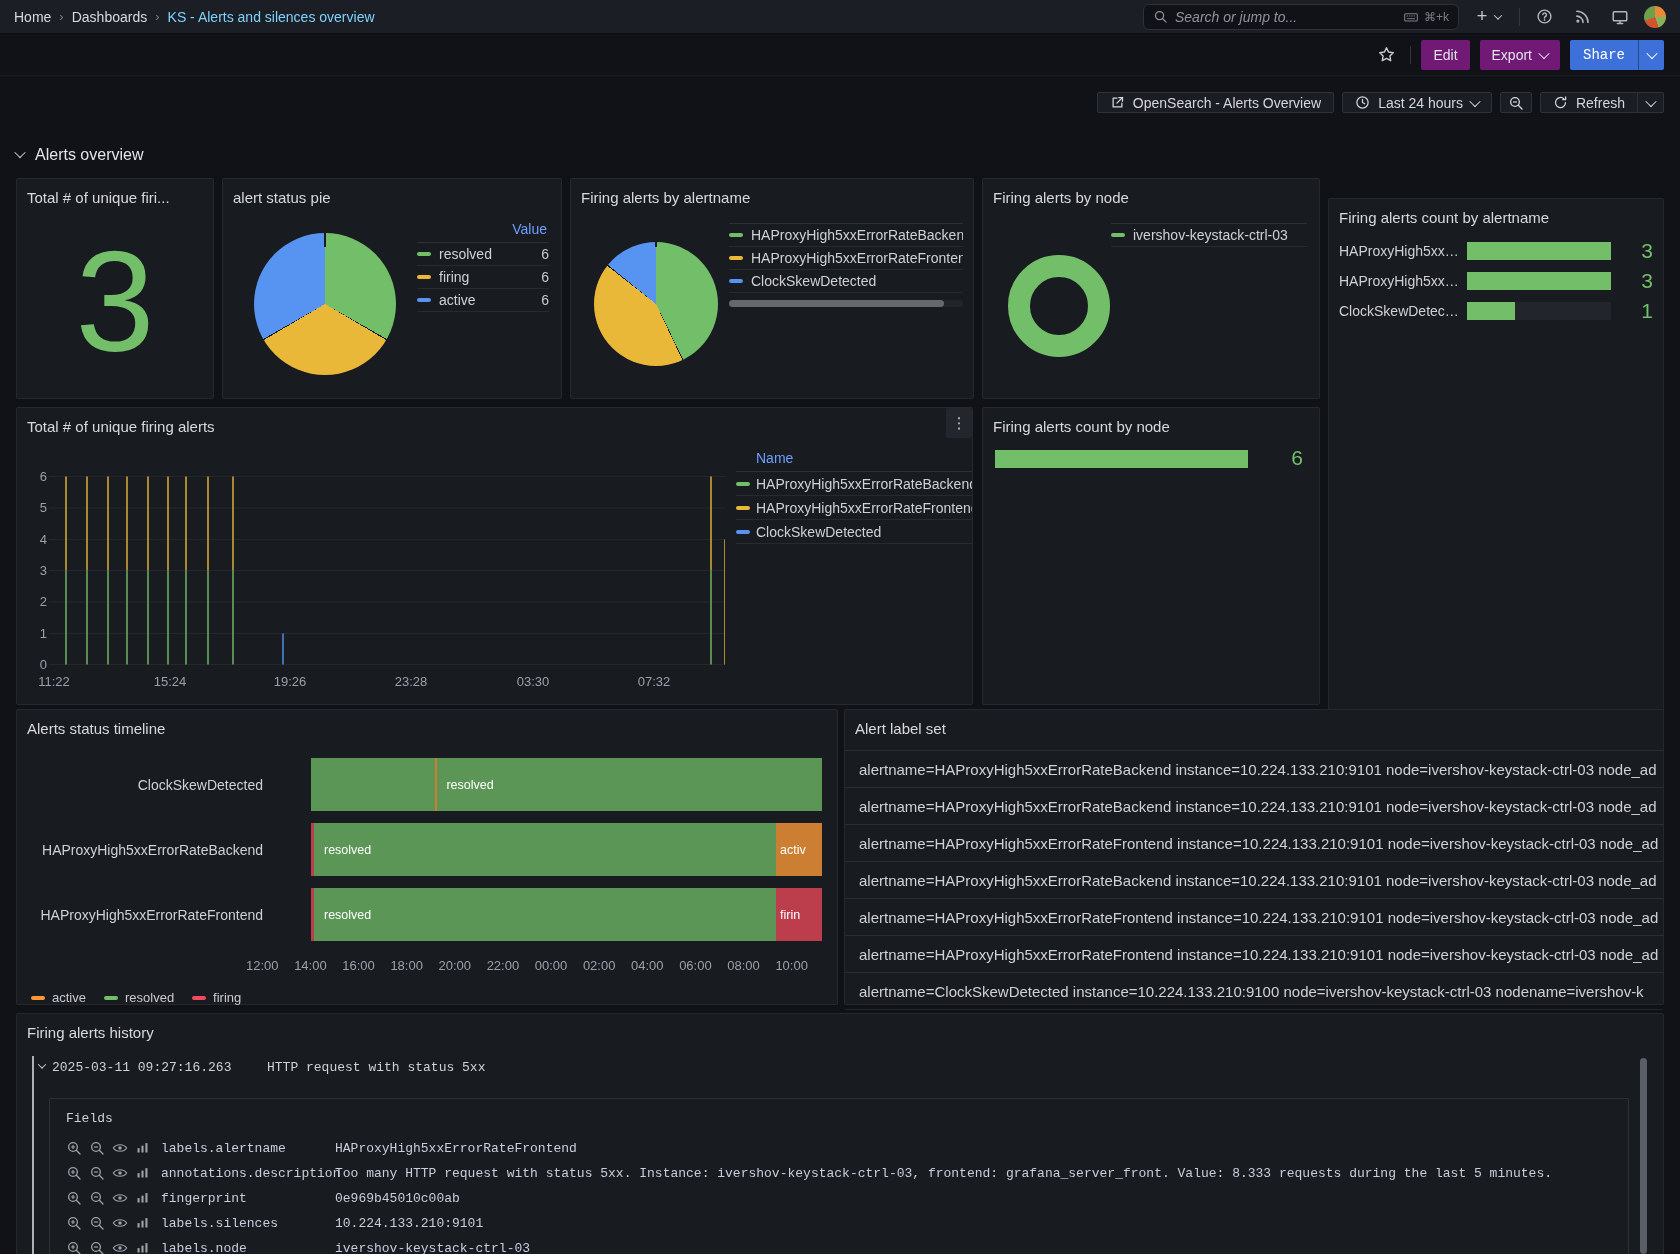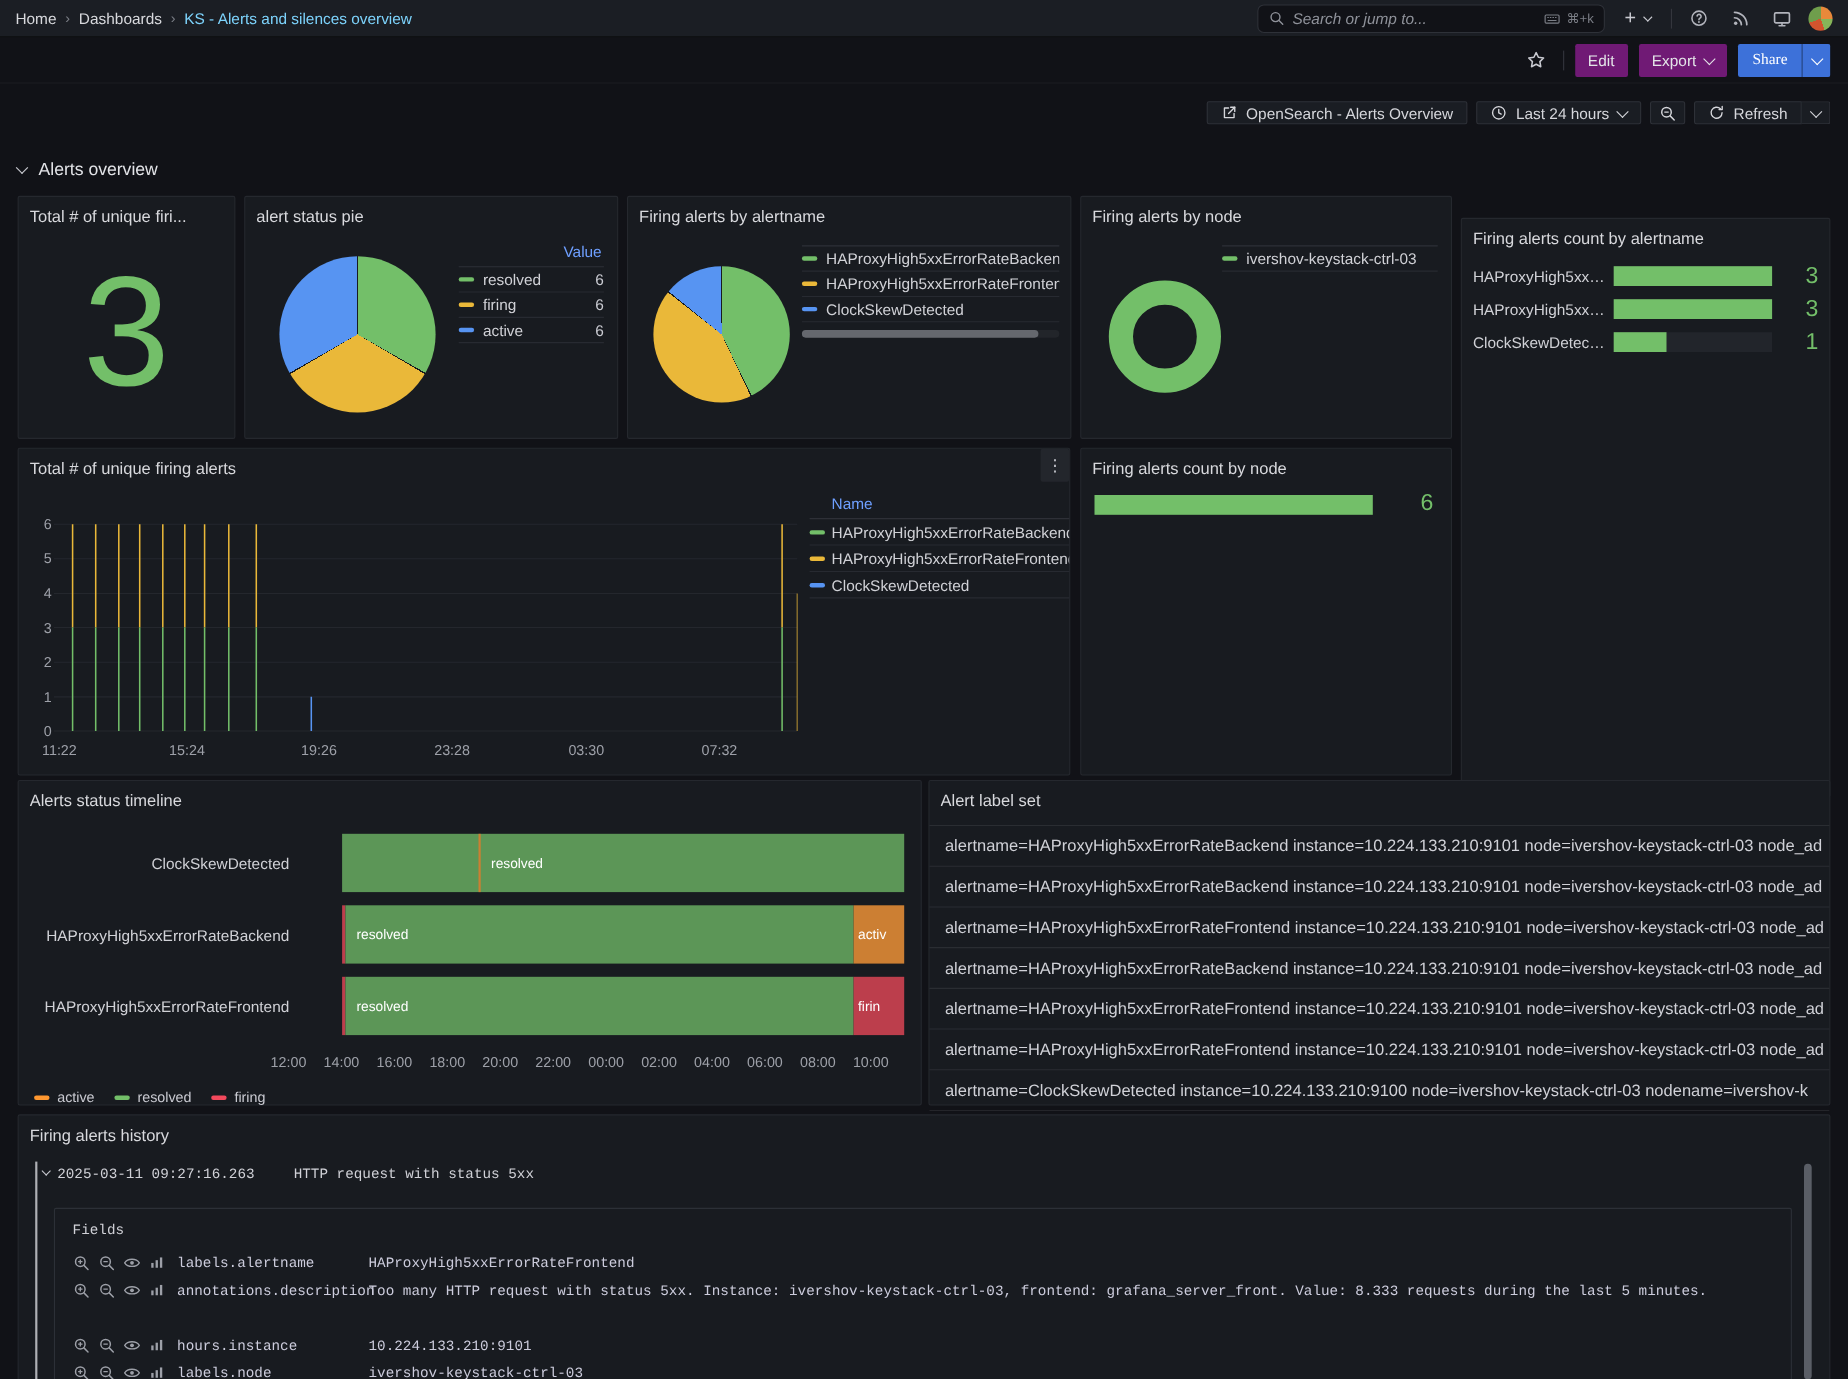--- a/index.html
+++ b/index.html
@@ -19,21 +19,21 @@
   .navic{width:28px;height:30px;display:flex;align-items:center;justify-content:center;color:#b2b4bc;gap:3px;}
   .vdiv{width:1px;height:18px;background:#34363d;}
   .avatar{width:22px;height:22px;border-radius:50%;background:conic-gradient(#e8893a 0 90deg,#86b559 90deg 160deg,#d2542e 160deg 250deg,#6f9e4c 250deg 360deg);}
   .i{display:block;}
 
   
   .subbar{position:absolute;top:34px;left:0;right:0;height:42px;border-bottom:1px solid rgba(204,204,220,.06);display:flex;align-items:center;justify-content:flex-end;padding-right:16px;gap:10px;box-sizing:border-box;}
   .iconbtn{width:28px;height:28px;display:flex;align-items:center;justify-content:center;color:#c9cad1;}
   .btn{height:30px;padding:0 12px;background:#701a75;border:none;border-radius:2px;font-size:14px;font-weight:500;color:#e3e4e8;display:flex;align-items:center;gap:8px;font-family:inherit;cursor:pointer;}
   .sharewrap{display:flex;align-items:stretch;}
-  .sharebtn{height:30px;padding:0 13px;background:#3d71d9;color:#fff;border:none;border-radius:2px 0 0 2px;font-size:14px;font-weight:500;font-family:Liberation Serif, serif;cursor:pointer;}
+  .sharebtn{height:30px;padding:0 13px;background:#3d71d9;color:#fff;border:none;border-radius:2px 0 0 2px;font-size:14px;font-weight:500;font-family:Liberation Mono, monospace;cursor:pointer;}
   .sharecaret{width:26px;background:#3d71d9;border:none;border-left:1px solid rgba(0,0,0,.35);border-radius:0 2px 2px 0;display:flex;align-items:center;justify-content:center;color:#fff;cursor:pointer;}
   .chev{display:inline-block;width:7px;height:7px;border-right:1.5px solid currentColor;border-bottom:1.5px solid currentColor;transform:rotate(45deg) translate(-1px,-1px);}
 
   
   .controls{position:absolute;top:92px;right:16px;display:flex;gap:8px;height:21px;}
   .cbtn{display:flex;align-items:center;gap:8px;padding:0 12px;background:#1a1d23;border:1px solid #2e3138;border-radius:2px;font-size:14px;font-weight:500;color:#d5d6db;box-sizing:border-box;font-family:inherit;cursor:pointer;}
   .cbtn.sq{width:32px;padding:0;justify-content:center;}
   .splitwrap{display:flex;}
   .splitwrap .cbtn:first-child{border-radius:2px 0 0 2px;}
   .splitwrap .cbtn:last-child{border-radius:0 2px 2px 0;border-left:none;width:26px;padding:0;justify-content:center;}
@@ -560,37 +560,55 @@
               <use href="#sy-eye"></use>
             </svg>
           <svg class="i" width="15" height="15">
               <use href="#sy-stats"></use>
             </svg>
         </span>
         <span class="fname">annotations.description</span>
         <span class="fval">Too many HTTP request with status 5xx. Instance: ivershov-keystack-ctrl-03, frontend: grafana_server_front. Value: 8.333 requests during the last 5 minutes.</span>
       </div>
 
+      <div class="frow mono" style="top:88px;">
+        <span class="ic">
+          <svg class="i" width="16" height="16">
+              <use href="#sy-zoomin"></use>
+            </svg>
+          <svg class="i" width="16" height="16">
+              <use href="#sy-zoomout"></use>
+            </svg>
+          <svg class="i" width="16" height="16">
+              <use href="#sy-eye"></use>
+            </svg>
+          <svg class="i" width="15" height="15">
+              <use href="#sy-stats"></use>
+            </svg>
+        </span>
+        <span class="fname">fingerprint</span>
+        <span class="fval">0e969b45010c00ab</span>
+      </div>
 
       <div class="frow mono" style="top:113px;">
         <span class="ic">
           <svg class="i" width="16" height="16">
               <use href="#sy-zoomin"></use>
             </svg>
           <svg class="i" width="16" height="16">
               <use href="#sy-zoomout"></use>
             </svg>
           <svg class="i" width="16" height="16">
               <use href="#sy-eye"></use>
             </svg>
           <svg class="i" width="15" height="15">
               <use href="#sy-stats"></use>
             </svg>
         </span>
-        <span class="fname">hours.instance</span>
+        <span class="fname">labels.silences</span>
         <span class="fval">10.224.133.210:9101</span>
       </div>
 
       <div class="frow mono" style="top:138px;">
         <span class="ic">
           <svg class="i" width="16" height="16">
               <use href="#sy-zoomin"></use>
             </svg>
           <svg class="i" width="16" height="16">
               <use href="#sy-zoomout"></use>

